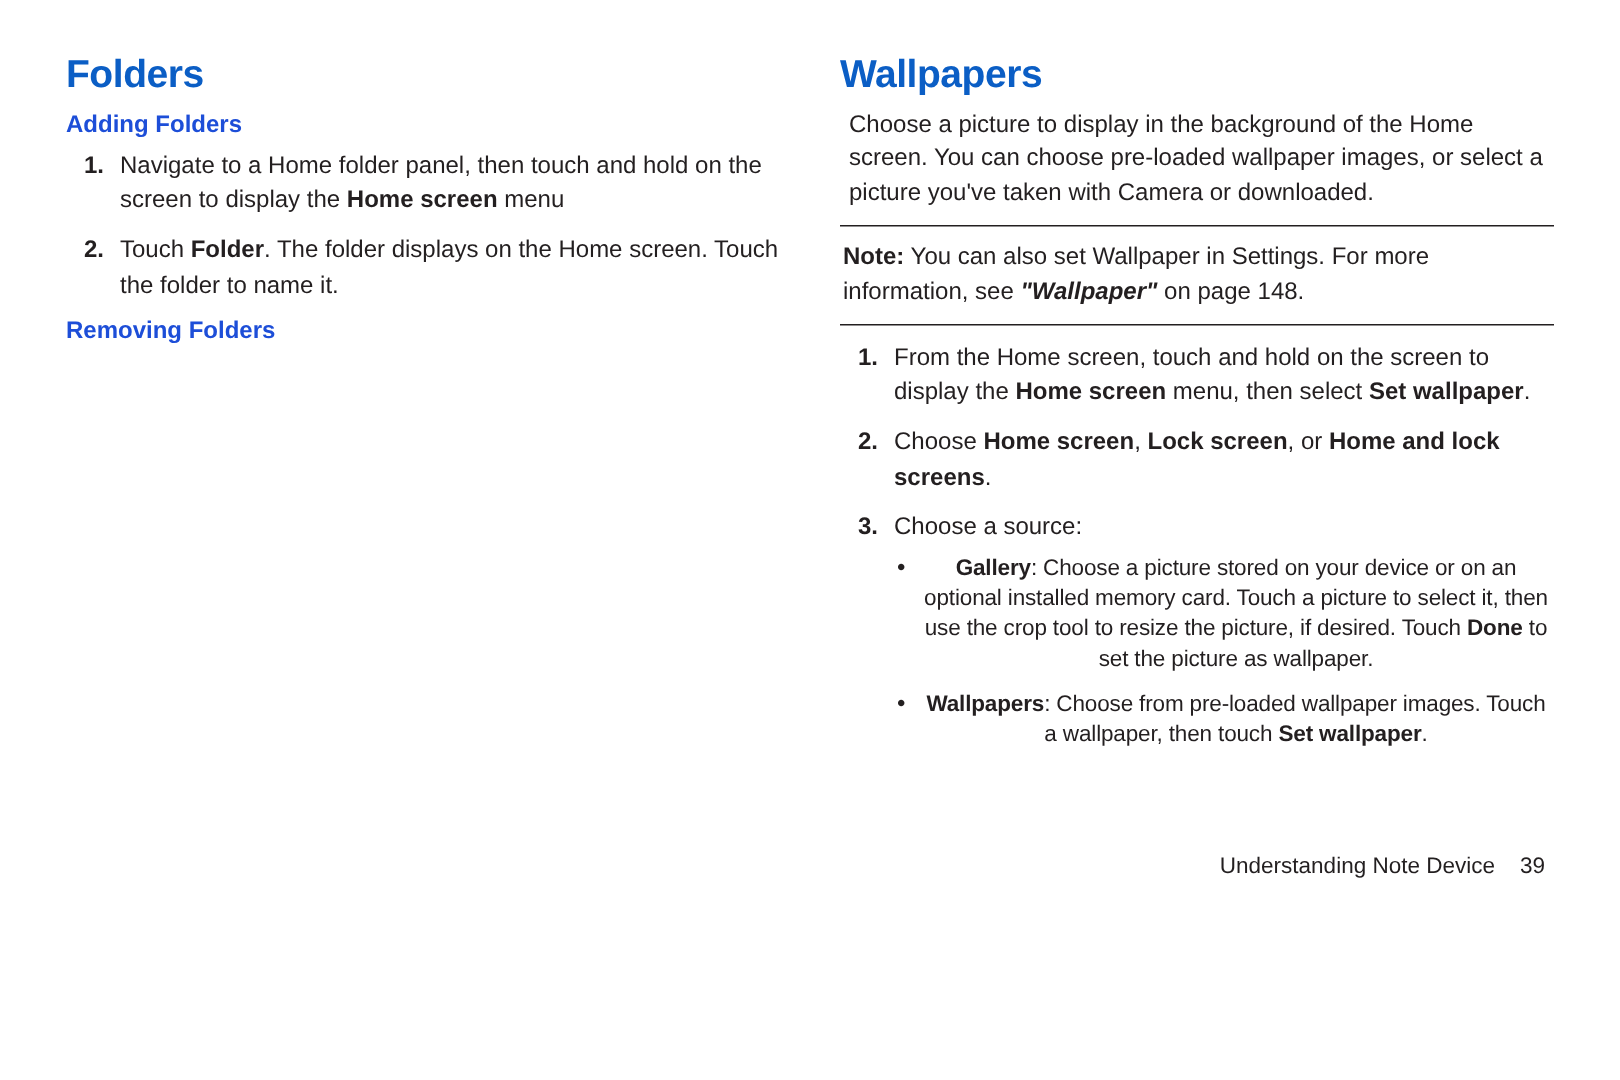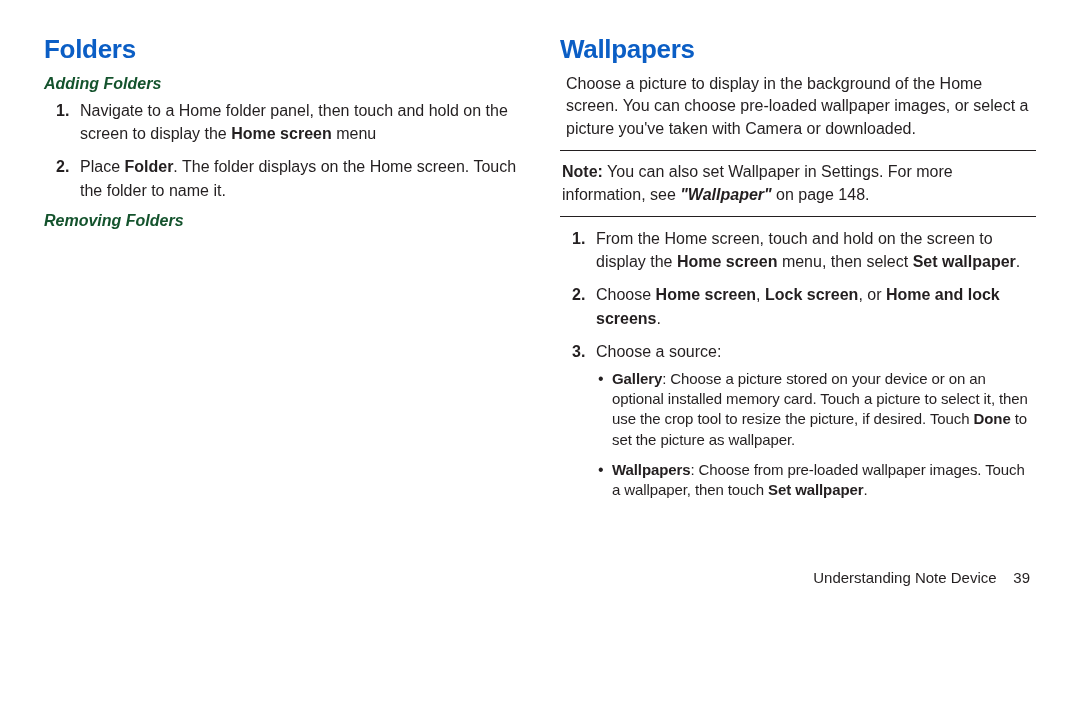--- a/index.html
+++ b/index.html
@@ -24,22 +24,21 @@
   h1.section {
     font-size: 26px;
     font-weight: 800;
     color: #0b5ec5;
     margin: 4px 0 8px 0;
     letter-spacing: -0.3px;
   }
   h3.sub {
     font-size: 16px;
     font-weight: 700;
-    font-style: italic;
-    color: #14532d;
+    color: #1d4ed8;
     margin: 10px 0 6px 0;
   }
   p.intro {
     font-size: 16px;
     line-height: 1.4;
     margin: 0 0 6px 6px;
   }
   ol {
     list-style: none;
     padding-left: 36px;
@@ -74,20 +73,21 @@
     left: -24px;
     top: 7px;
     width: 8px;
     height: 8px;
     background: #231f20;
   }
   ul.bullets {
     list-style: none;
     padding-left: 16px;
     margin: 6px 0 0 0;
+    text-align: center;
   }
   ul.bullets > li {
     position: relative;
     font-size: 15px;
     line-height: 1.35;
     margin-bottom: 10px;
     letter-spacing: -0.1px;
   }
   ul.bullets > li::before {
     content: "•";
@@ -131,21 +131,21 @@
     <h1 class="section">Folders</h1>
 
     <h3 class="sub">Adding Folders</h3>
     <ol>
       <li>
         <span class="num">1.</span>
         <span>Navigate to a Home folder panel, then touch and hold on the screen to display the </span><span class="b">Home screen</span><span> menu</span>
       </li>
       <li>
         <span class="num">2.</span>
-        <span>Place </span><span class="b">Folder</span><span>. The folder displays on the Home screen. Touch the folder to name it.</span>
+        <span>Touch </span><span class="b">Folder</span><span>. The folder displays on the Home screen. Touch the folder to name it.</span>
       </li>
     </ol>
 
     <h3 class="sub">Removing Folders</h3>
   </div>
 
   <div class="col">
     <h1 class="section">Wallpapers</h1>
     <p class="intro">Choose a picture to display in the background of the Home screen. You can choose pre-loaded wallpaper images, or select a picture you've taken with Camera or downloaded.</p>
 

